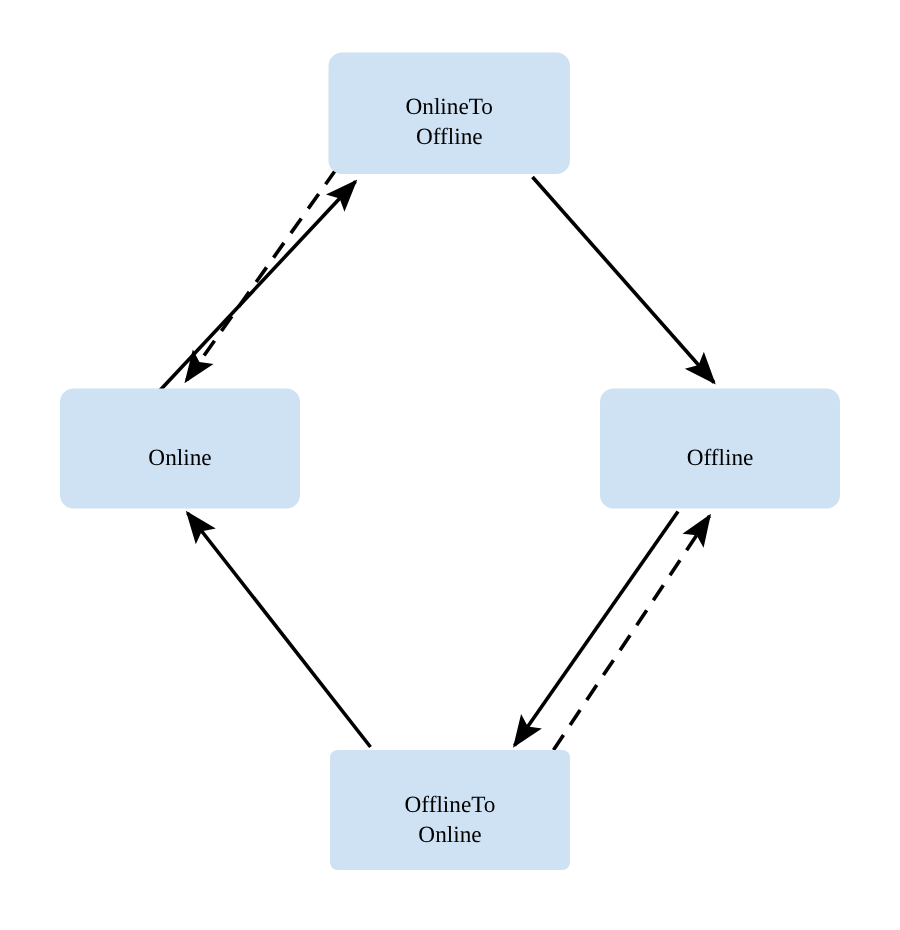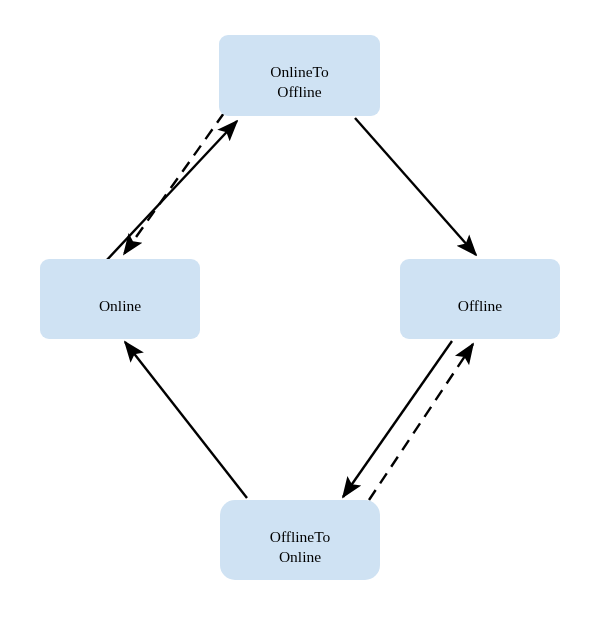--- a/index.html
+++ b/index.html
@@ -84,18 +84,18 @@
   </div>
 
   <div class="node" id="node-online" style="left: 40px; top: 259px; width: 160px; height: 80px; background: rgb(207, 226, 243); border-radius: 9px; color: rgb(0, 0, 0);">
     <span class="node-label">Online</span>
   </div>
 
   <div class="node" id="node-offline" style="left: 400px; top: 259px; width: 160px; height: 80px; background: rgb(207, 226, 243); border-radius: 9px; color: rgb(0, 0, 0);">
     <span class="node-label">Offline</span>
   </div>
 
-  <div class="node" id="node-offline-to-online" style="left: 220px; top: 500px; width: 160px; height: 80px; background: rgb(207, 226, 243); border-radius: 15px; color: rgb(0, 0, 0);">
+  <div class="node" id="node-offline-to-online" style="left: 220px; top: 500px; width: 160px; height: 80px; background: rgb(207, 226, 243); border-radius: 5px; color: rgb(0, 0, 0);">
     <span class="node-label">OfflineTo
 Online</span>
   </div>
 
 </div>
 
 </body></html>

